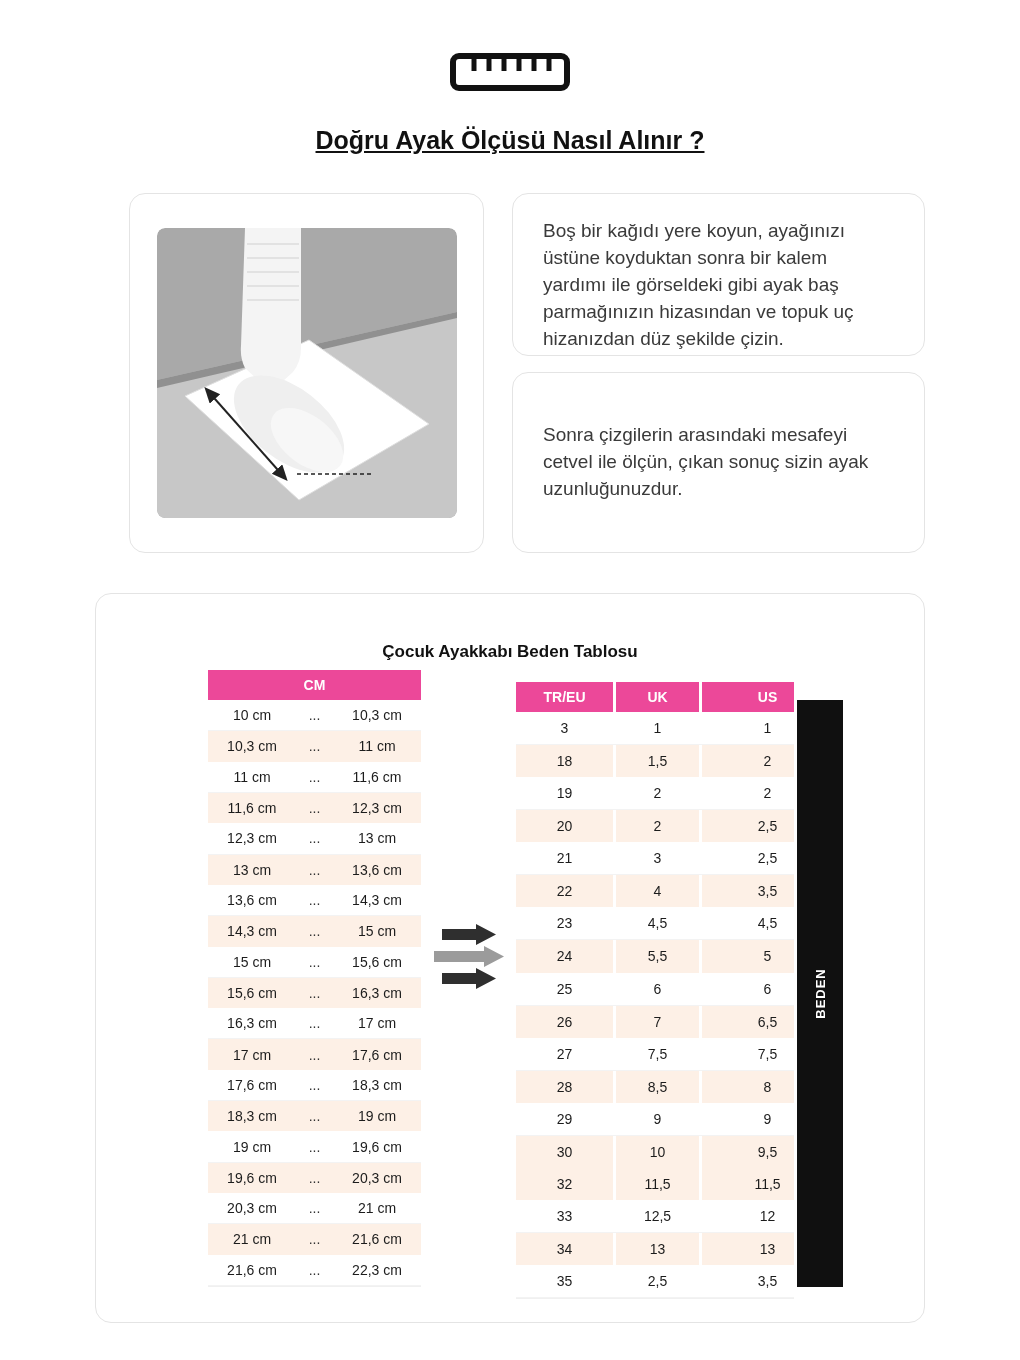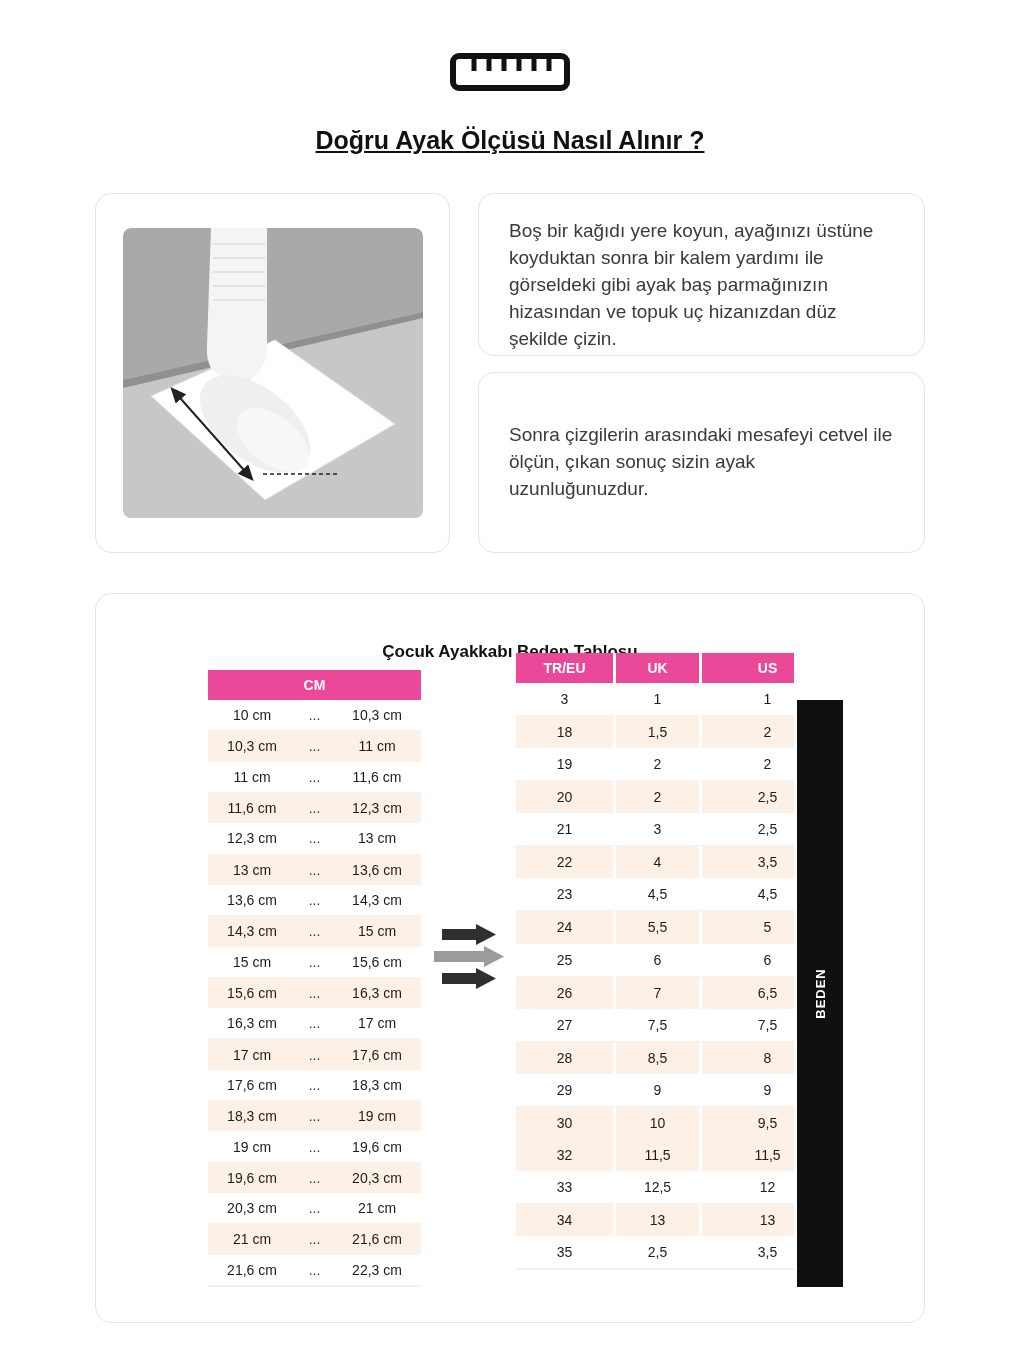--- a/index.html
+++ b/index.html
@@ -9,21 +9,21 @@
     color:#1a1a1a;
   }
   .page { width:1020px; height:1360px; position:relative; background:#fff; overflow:hidden; }
 
   .ruler-wrap { display:flex; justify-content:center; padding-top:52px; }
 
   .title {
     text-align:center; font-size:25px; font-weight:bold; margin-top:34px; color:#111;text-decoration:underline;
   }
 
-  .howto { display:flex; gap:28px; padding:0 95px; margin-top:38px; height:360px; }
+  .howto { display:flex; gap:28px; padding:0 95px; margin-top:38px; height:360px;margin-left:34px; }
   .photo-card {
     width:355px; height:360px; flex:0 0 355px;
     border:1px solid #e4e4e4; border-radius:16px;
     display:flex; align-items:center; justify-content:center;
     background:#fff;
   }
   .photo { border-radius:8px; }
   .texts { flex:1; display:flex; flex-direction:column; gap:16px; }
   .text-card {
     border:1px solid #e4e4e4; border-radius:16px;
@@ -52,21 +52,21 @@
     display:flex; align-items:center; justify-content:center;
     font-size:14px; color:#1c1c1c; height:100%;
   }
 
   .cm-table { position:absolute; left:112px; top:76px; width:213px; }
   .cm-table .th { width:213px; }
   .c-min { width:88px; }
   .c-dots { width:37px; color:#333; }
   .c-max { width:88px; }
 
-  .size-table { position:absolute; left:420px; top:59px; width:278px; }
+  .size-table { position:absolute; left:420px; top:88px; width:278px; }
   .size-table .th, .size-table .tcell { border-right:3px solid #fff; }
   .size-table .th:last-child, .size-table .tcell:last-child { border-right:none;padding-left:39px; }
   .c-tr { width:100px; }
   .c-uk { width:86px; }
   .c-us { width:92px; }
 
   .arrows { position:absolute; left:338px; top:330px; }
 
   .beden {
     position:absolute; left:701px; top:106px; width:46px; height:587px;

